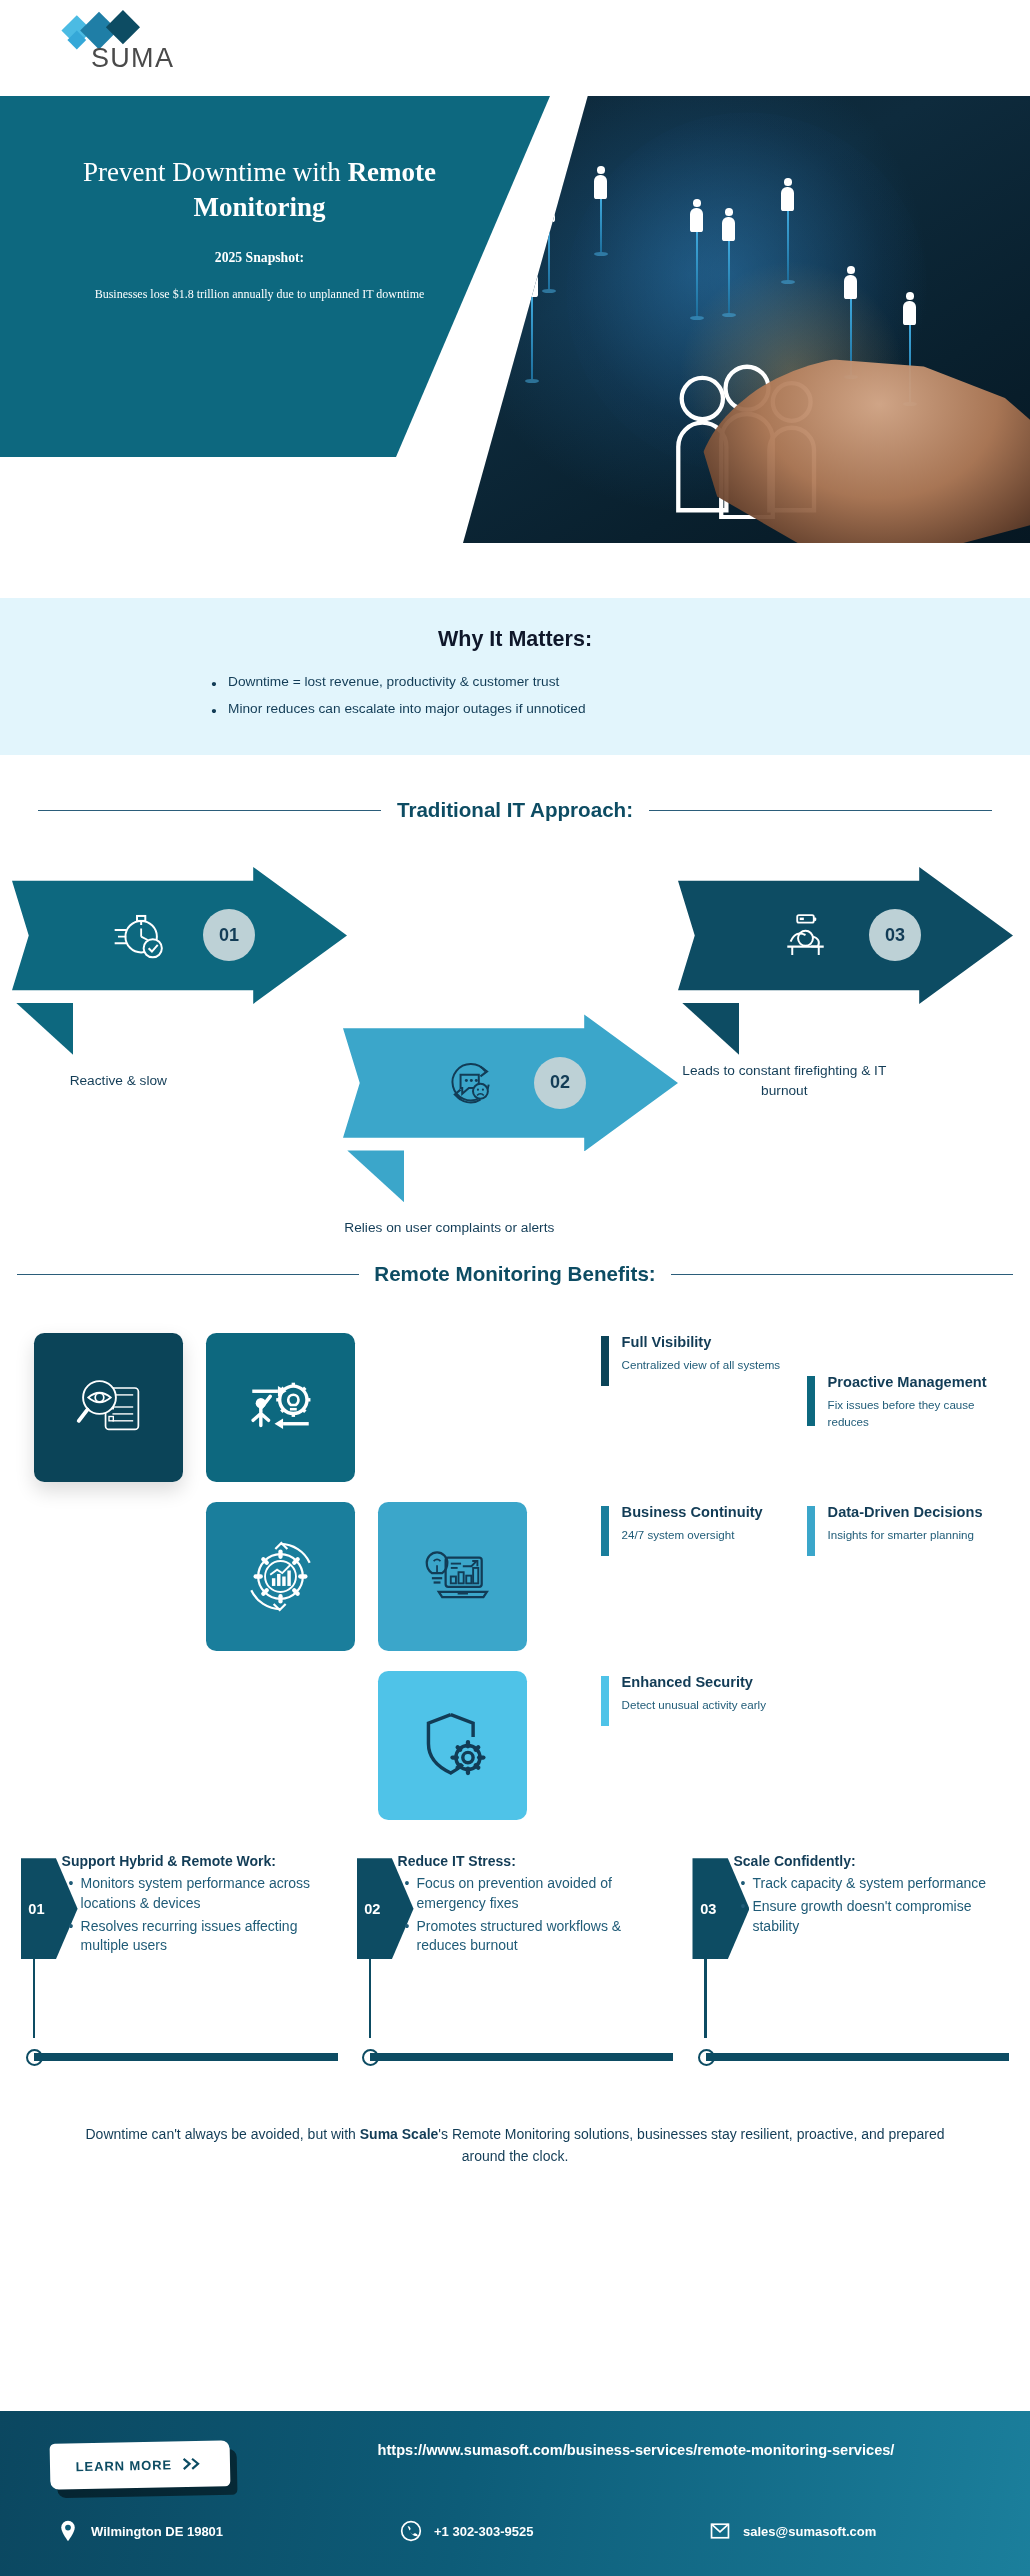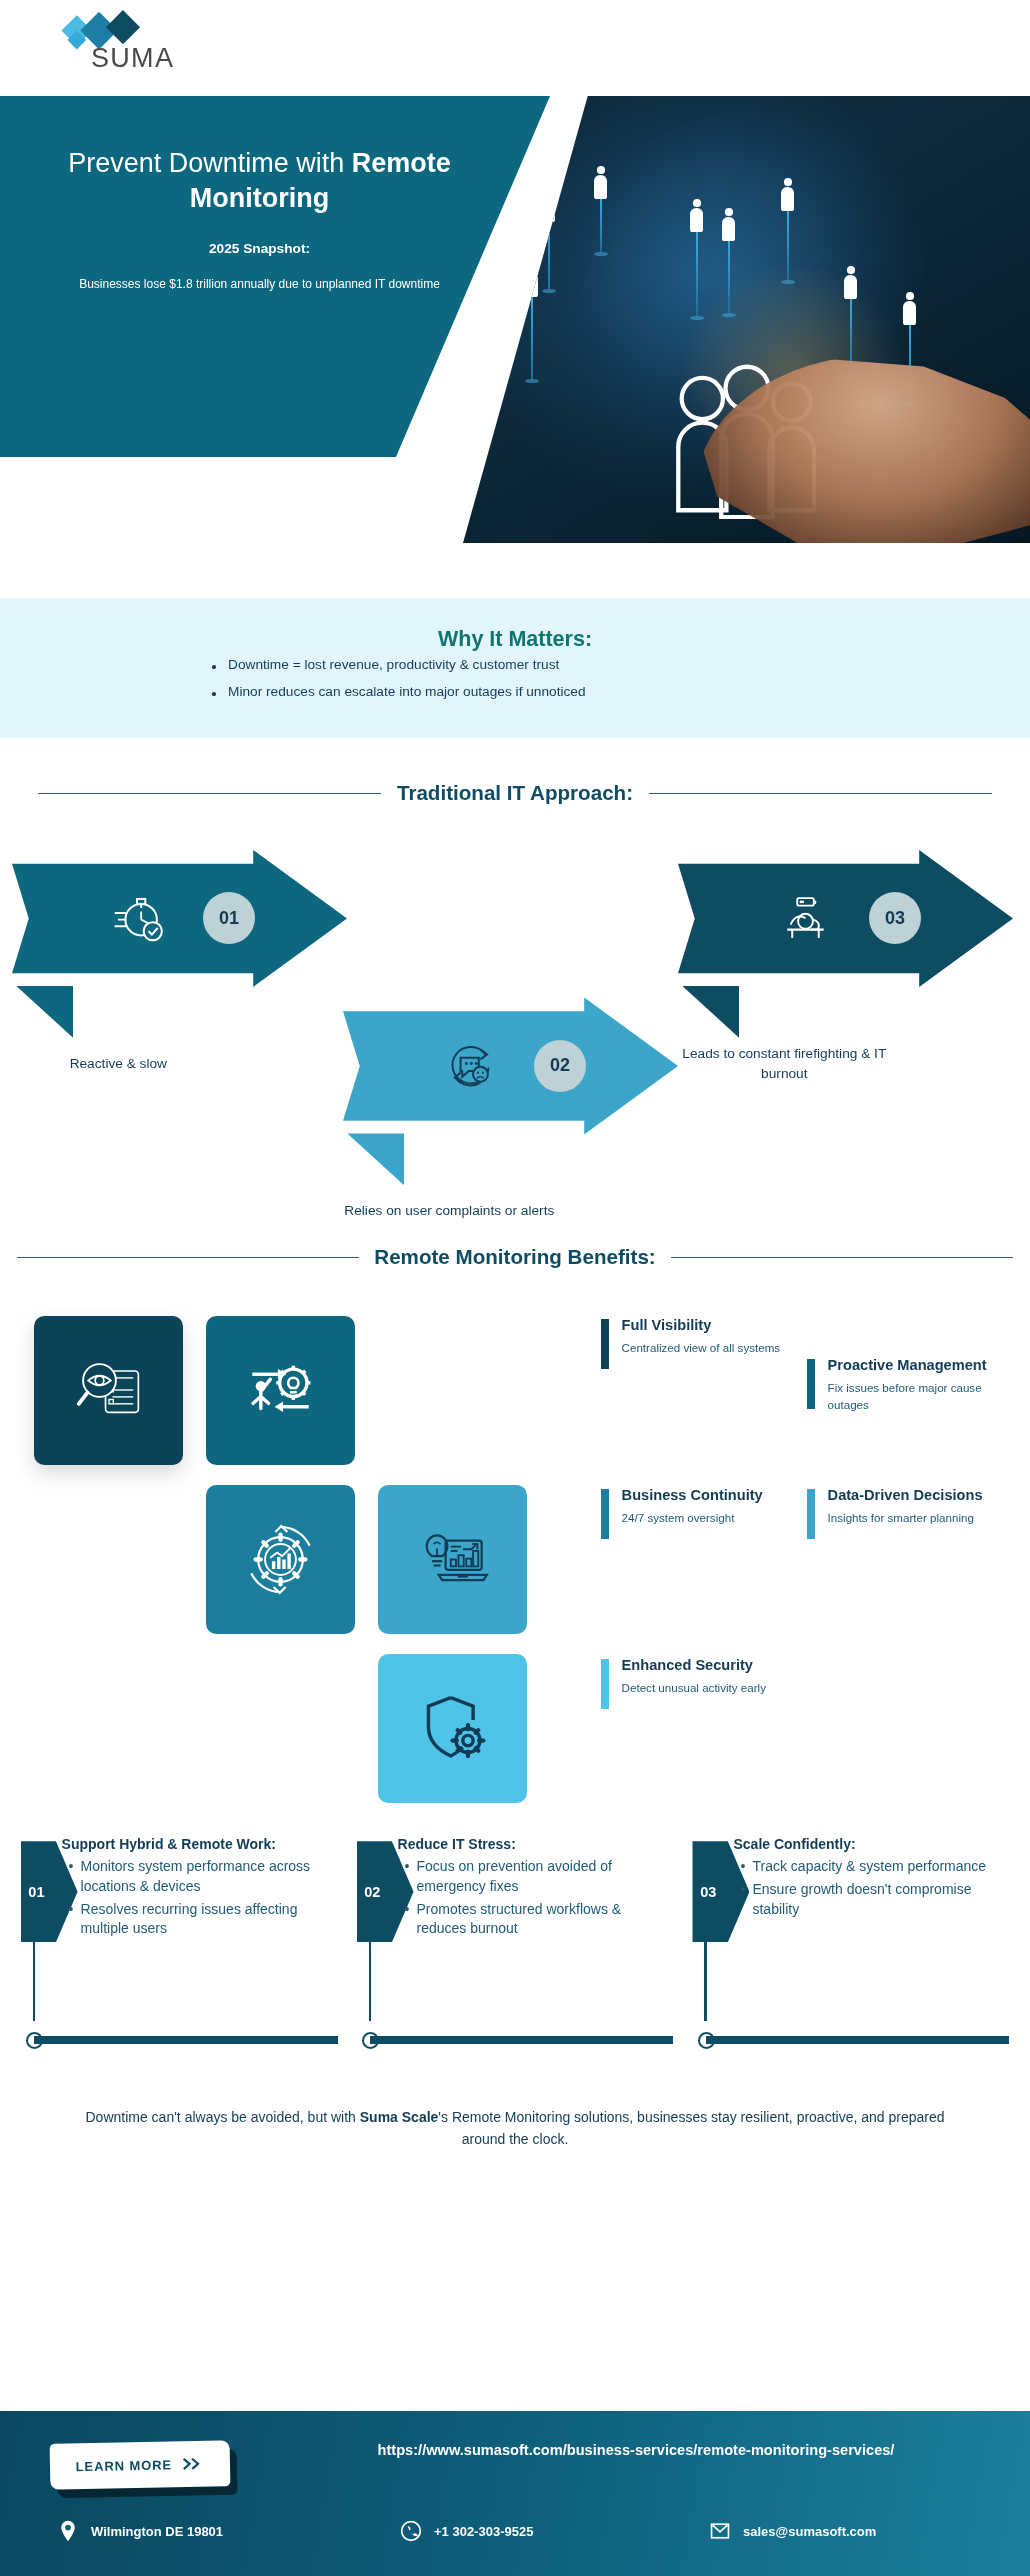--- a/index.html
+++ b/index.html
@@ -44,36 +44,36 @@
   .hero-group {
     position:absolute; left:50%; top:60%; transform:translateX(-50%);
     width:189px; height:155px;
   }
   .hero-overlay {
     position:absolute; left:0; top:0; width:550px; height:361px;
     background:#0d687f;
     clip-path: polygon(0 0, 100% 0, 72% 100%, 0 100%);
     z-index:3;
   }
-  .hero-text { position:absolute; z-index:4; left:0; top:9px; width:532px; padding:41px 60px 0 47px; }
+  .hero-text { position:absolute; z-index:4; left:0; top:18px; width:532px; padding:41px 60px 0 47px;font-family:Liberation Serif, serif; }
   .hero-title { font-size:27px; line-height:1.28; color:#fff; font-weight:400; text-align:center; }
   .hero-title b { font-weight:700; }
   .hero-snapshot { margin-top:26px; text-align:center; color:#fff; font-size:13.7px; font-weight:700; }
   .hero-sub { margin-top:19px; text-align:center; color:#fff; font-size:12px; line-height:1.55; padding:0 19px; }
   .hero-hand {
     position:absolute; left:232px; bottom:-8.6px; width:369px; height:197px;
     background: radial-gradient(ellipse at 50% 25%, #d9ab8b 0%, #b07a57 45%, #6d4630 75%, #2c1d16 100%);
     border-radius: 50% 50% 45% 45% / 70% 70% 30% 30%;
     clip-path: polygon(0% 35%, 14% 10%, 34% 2%, 62% 6%, 84% 22%, 100% 48%, 92% 86%, 64% 100%, 30% 98%, 6% 72%);
     opacity:.95;
   }
 
   
   .why { background:#e2f5fc; padding:29px 0 33px; margin-top:55px; }
-  .why h2 { text-align:center; font-size:21.5px; color:#0f766e; font-weight:700; }
+  .why h2 { text-align:center; font-size:21.5px; color:#0f172a; font-weight:700; margin-bottom:17px; }
   .why ul { width:618px; margin:0 auto; list-style:none; }
   .why li { position:relative; font-size:13.7px; color:#123c56; line-height:1.95; padding-left:22px; }
   .why li:before { content:"•"; position:absolute; left:5.2px; top:0; font-size:15.5px; }
 
   
   .sec-head { display:flex; align-items:center; justify-content:center; gap:15.5px; padding:0 17px; }
   .sec-head .rule { height:1.7px; background:#2b5d7a; flex:1 1 auto; max-width:343px; }
   .sec-head h2 { font-size:20.6px; font-weight:700; color:#0d4c63; white-space:nowrap; }
 
   .trad-wrap { margin-top:43px; }
@@ -440,21 +440,21 @@
 
     <div class="bcard" style="left:601px; top:12px;">
       <span class="bar" style="height:50px; background:#0b4458;"></span>
       <div class="btitle">Full Visibility</div>
       <div class="bdesc">Centralized view of all systems</div>
     </div>
 
     <div class="bcard" style="left:807px; top:12px;margin-top:40px;">
       <span class="bar" style="height:50px; background:#0d687f;"></span>
       <div class="btitle">Proactive Management</div>
-      <div class="bdesc">Fix issues before major cause outages</div>
+      <div class="bdesc">Fix issues before they cause reduces</div>
     </div>
 
     <div class="bcard" style="left:601px; top:182px;">
       <span class="bar" style="height:50px; background:#1a7e9c;"></span>
       <div class="btitle">Business Continuity</div>
       <div class="bdesc">24/7 system oversight</div>
     </div>
 
     <div class="bcard" style="left:807px; top:182px;">
       <span class="bar" style="height:50px; background:#3ba6ca;"></span>

